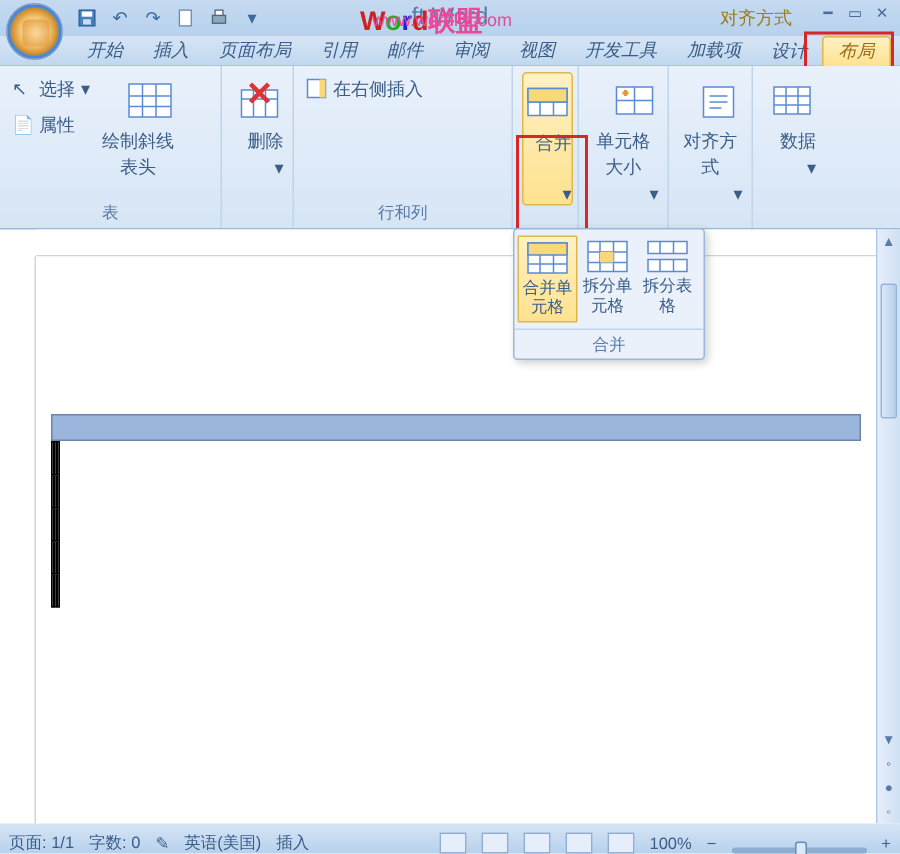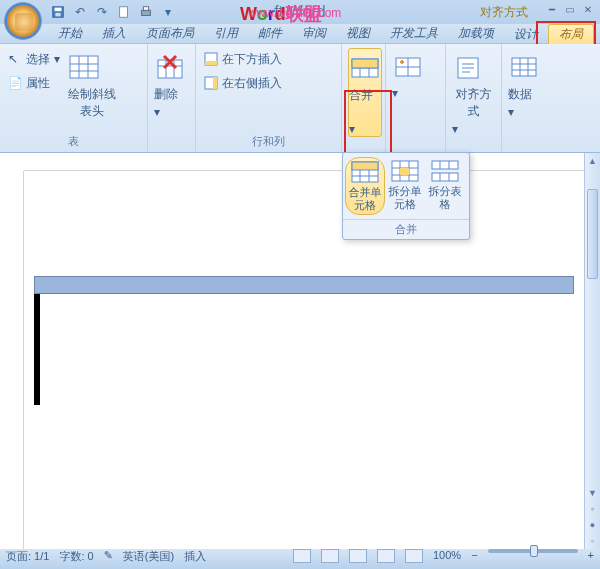--- a/index.html
+++ b/index.html
@@ -29,47 +29,47 @@
 .context-tabs { position:absolute; right:6px; top:0; display:flex;}
 .highlight-box { position:absolute; border:2px solid #d62828; }
 
 
 .ribbon { height: 109px; background: linear-gradient(#e9f1fb,#d6e5f5); display:flex; border-bottom:1px solid #9bb8d9; position:relative;}
 .group { border-right:1px solid #c0d4ea; padding:2px 6px 0 6px; display:flex; flex-direction:column; justify-content:space-between;}
 .group-label { text-align:center; color:#5a7ba8; font-size:11px; padding:2px 0 3px 0;}
 .group-body { flex:1; display:flex; gap:6px; align-items:flex-start; padding-top:2px;}
 .vgroup { display:flex; flex-direction:column; gap:2px; font-size:12px; color:#3b5e88;}
 .vitem { display:flex; align-items:center; gap:4px; height:22px; padding:0 2px;}
-.bigbtn { width:48px; display:flex; flex-direction:column; align-items:flex-start; gap:2px; color:#3b5e88; font-size:12px; padding-top:4px; text-align:center;}
+.bigbtn { width:48px; display:flex; flex-direction:column; align-items:flex-end; gap:2px; color:#3b5e88; font-size:12px; padding-top:4px; text-align:center;}
 .bigico { width:32px; height:32px; }
 .highlight-merge { background: linear-gradient(#fff1c3,#ffe290); border:1px solid #e0b84a; border-radius:3px; }
 
 
 .merge-popup { position:absolute; top:152px; left:342px; width:128px; background:#eaf1fb; border:1px solid #9bb8d9; border-radius:3px; box-shadow:2px 2px 6px rgba(0,0,0,0.2); z-index:30;}
 .merge-popup-body { display:flex; padding:4px 2px;}
 .popup-btn { width:40px; display:flex; flex-direction:column; align-items:center; font-size:11px; color:#3b5e88; text-align:center; padding:2px 0; gap:2px;}
-.popup-btn.active { background: linear-gradient(#fff1c3,#ffe290); border:1px solid #e0b84a; border-radius:14px;align-items:center;}
+.popup-btn.active { background: linear-gradient(#fff1c3,#ffe290); border:1px solid #e0b84a; border-radius:1px;align-items:center;}
 .popup-btn .lbl { line-height:13px; }
 .merge-popup-label { text-align:center; color:#5a7ba8; font-size:11px; border-top:1px solid #c0d4ea; padding:2px 0;}
 
 
 .ruler-h { height:18px; background:#fff; border-bottom:1px solid #d4d4d4; position:relative; margin-left:24px; margin-right:16px;}
 .ruler-v { position:absolute; left:0; top:171px; width:24px; bottom:20px; background:#fff; border-right:1px solid #d4d4d4;}
 .doc-area { position:absolute; left:24px; top:171px; right:16px; bottom:20px; background:#fff; overflow:hidden;}
 .scroll-v { position:absolute; right:0; top:153px; bottom:20px; width:16px; background:linear-gradient(90deg,#e6eefb,#cfe0f3); border-left:1px solid #b0c7e4;}
 .scroll-v .thumb{ position:absolute; top:36px; left:2px; right:2px; height:90px; background:linear-gradient(90deg,#dbe8f7,#b8d0ec); border:1px solid #95b6db; border-radius:2px;}
 .scroll-v .arr{ height:16px; text-align:center; color:#5a7ba8; font-size:9px; line-height:16px;}
 
 
 .sel-row { position:absolute; top:105px; left:10px; right:10px; height:18px; background:#9bb6dd; border:1px solid #6b85a8;}
 .wtable { position:absolute; top:123px; left:10px; right:10px; border-collapse:collapse; }
 .wtable td { border:1px solid #000; height:22px; }
 
 
-.status { position:absolute; bottom:0; left:0; right:0; height:20px; background:linear-gradient(#d6e5f5,#b7d1ed); display:flex; align-items:flex-start; gap:10px; padding:0 6px; color:#3b5e88; font-size:11px;}
+.status { position:absolute; bottom:0; left:0; right:0; height:20px; background:linear-gradient(#d6e5f5,#b7d1ed); display:flex; align-items:flex-end; gap:10px; padding:0 6px; color:#3b5e88; font-size:11px;}
 .status .spacer { flex:1;}
 .viewbtn { width:18px; height:14px; border:1px solid #8faed2; background:#e6eefb; }
 .zoom-slider { width:90px; height:4px; background:#8faed2; position:relative; border-radius:2px;}
 .zoom-slider .knob { position:absolute; left:42px; top:-4px; width:8px; height:12px; background:#dbe8f7; border:1px solid #6b8ab1; border-radius:2px;}
 
 
 .mi { display:inline-block; width:14px; height:14px; }
 svg { display:block; }
 </style>
 </head>
@@ -181,29 +181,20 @@
     <div class="group-label">&nbsp;</div>
   </div>
 
   <div class="group" style="width:146px;">
     <div class="group-body">
       <div class="vgroup">
         <div class="vitem">
             <span class="mi">
               <svg width="14" height="14">
                 <rect x="1" y="1" width="12" height="12" fill="#fff" stroke="#5a8bd4"></rect>
-                <rect x="1" y="9" width="12" height="4" fill="#f8d878"></rect>
-              </svg>
-            </span>
-            <span>在下方插入</span>
-          </div>
-        <div class="vitem">
-            <span class="mi">
-              <svg width="14" height="14">
-                <rect x="1" y="1" width="12" height="12" fill="#fff" stroke="#5a8bd4"></rect>
                 <rect x="9" y="1" width="4" height="12" fill="#f8d878"></rect>
               </svg>
             </span>
             <span>在右侧插入</span>
           </div>
       </div>
     </div>
     <div class="group-label">行和列</div>
   </div>
 
@@ -232,20 +223,21 @@
     <div class="group-body">
       <div class="bigbtn">
         <div class="bigico">
             <svg width="32" height="32">
               <rect x="4" y="6" width="24" height="18" fill="#fff" stroke="#5a8bd4"></rect>
               <line x1="4" y1="15" x2="28" y2="15" stroke="#5a8bd4"></line>
               <line x1="16" y1="6" x2="16" y2="24" stroke="#5a8bd4"></line>
               <path d="M8 10 L12 10 M10 8 L10 12" stroke="#e09a3a" stroke-width="2"></path>
             </svg>
           </div>
+        <span>单元格大小</span>
           <span>▾</span>
       </div>
     </div>
     <div class="group-label">&nbsp;</div>
   </div>
 
   <div class="group" style="width:56px;">
     <div class="group-body">
       <div class="bigbtn">
         <div class="bigico">

